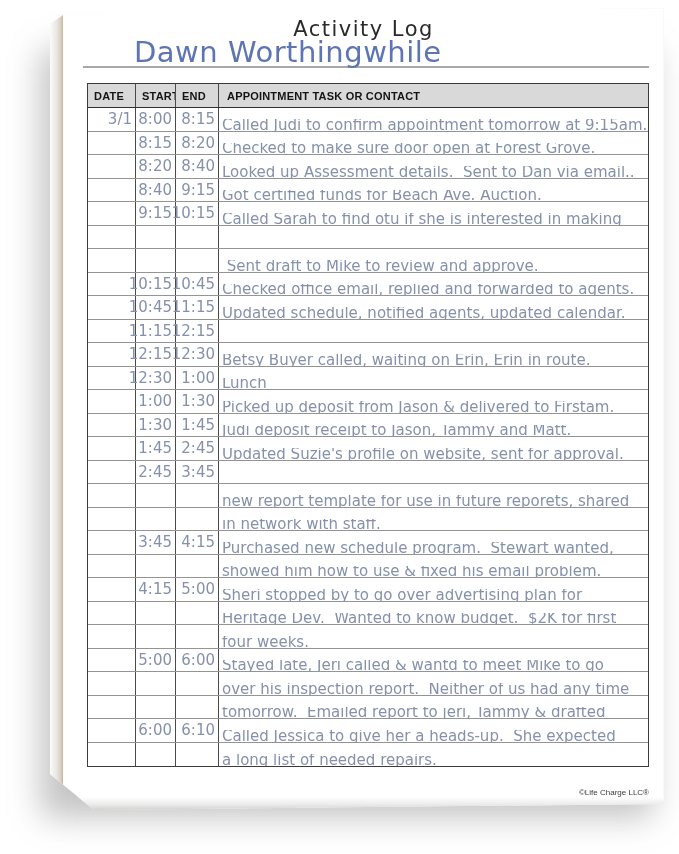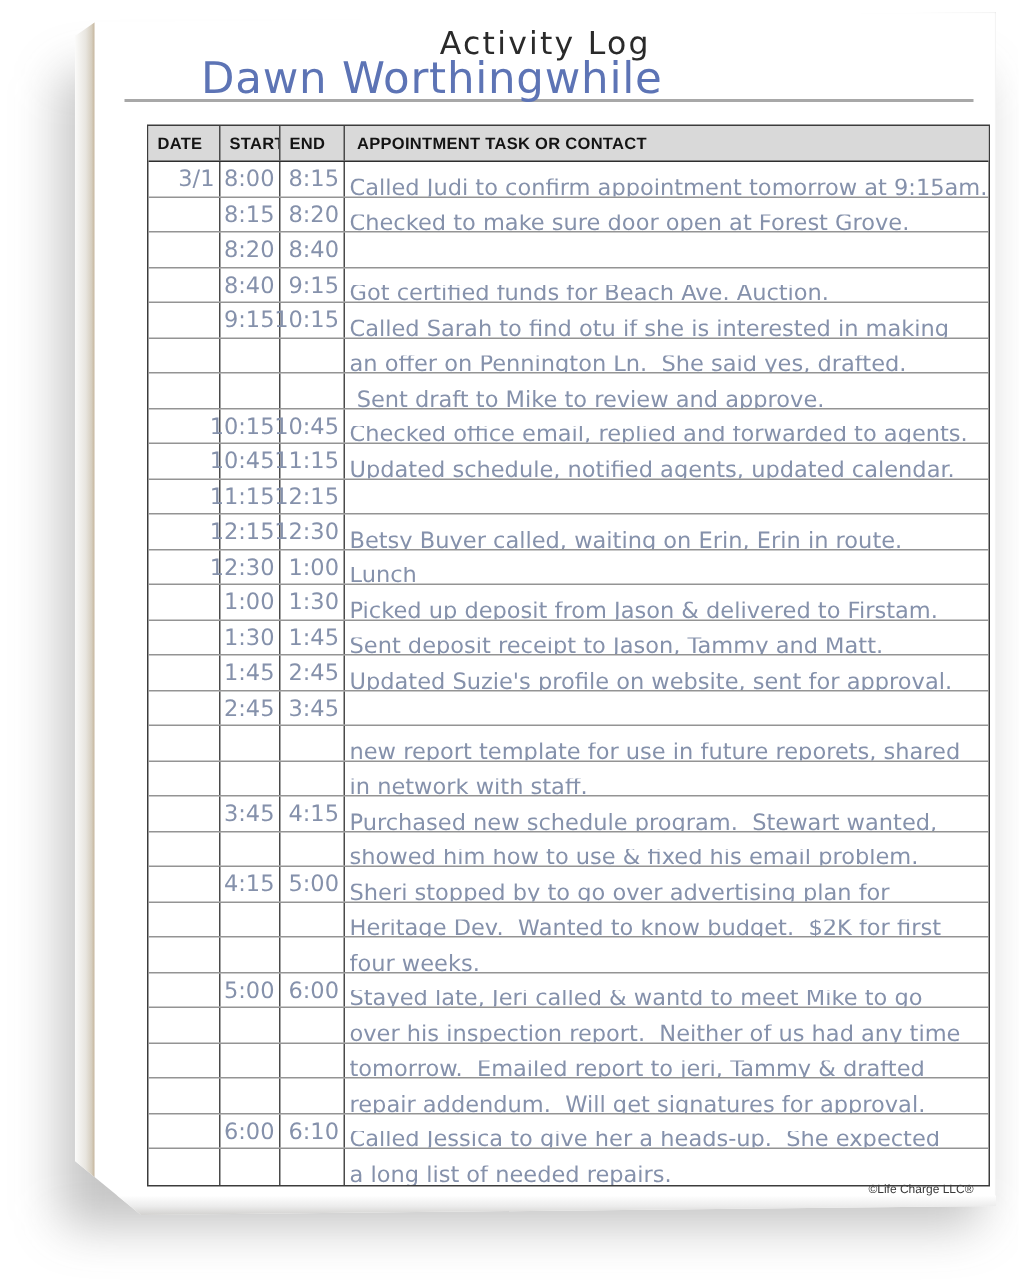--- a/index.html
+++ b/index.html
@@ -45,21 +45,21 @@
   .name-line{
     position:absolute; left:20px; top:36px; width:566px; height:24px;
     border-bottom:2px solid #a8a8a8;
   }
   .name{
     position:absolute; left:17px; bottom:-3px;
     font-size:29px; letter-spacing:0.5px; color:var(--name-ink); white-space:nowrap;margin-left:34px;
   }
 
   .log-table{
-    position:absolute; left:35px; top:75px; width:562px;
+    position:absolute; left:24px; top:75px; width:562px;
     border:1.6px solid var(--table-border); background:#fff;
   }
   .log-header{
     display:grid; grid-template-columns:48px 40px 43px 1fr; height:24px;
     background:var(--header-bg); border-bottom:1.6px solid #2f2f2f;
   }
   .hcell{
     font-family:"Liberation Sans", sans-serif; font-weight:bold; font-size:11px;
     color:#141414; letter-spacing:0.2px; display:flex; align-items:center;
     padding-left:6px; border-right:1.3px solid var(--grid-vertical); overflow:hidden; white-space:nowrap;
@@ -115,38 +115,38 @@
             <div class="log-row">
     <div class="cell c-date"></div>
     <div class="cell c-start">8:15</div>
     <div class="cell c-end">8:20</div>
     <div class="cell c-task">Checked to make sure door open at Forest Grove.</div>
   </div>
             <div class="log-row">
     <div class="cell c-date"></div>
     <div class="cell c-start">8:20</div>
     <div class="cell c-end">8:40</div>
+    <div class="cell c-task">Looked up Assessment details.  Sent to Dan via email..</div>
   </div>
             <div class="log-row">
     <div class="cell c-date"></div>
     <div class="cell c-start">8:40</div>
     <div class="cell c-end">9:15</div>
     <div class="cell c-task">Got certified funds for Beach Ave. Auction.</div>
   </div>
             <div class="log-row">
     <div class="cell c-date"></div>
     <div class="cell c-start">9:15</div>
     <div class="cell c-end">10:15</div>
     <div class="cell c-task">Called Sarah to find otu if she is interested in making</div>
   </div>
             <div class="log-row">
     <div class="cell c-date"></div>
     <div class="cell c-start"></div>
     <div class="cell c-end"></div>
-    <div class="cell c-task">an offer on Pennington Ln.  She said yes, drafted.</div>
   </div>
             <div class="log-row">
     <div class="cell c-date"></div>
     <div class="cell c-start"></div>
     <div class="cell c-end"></div>
     <div class="cell c-task"> Sent draft to Mike to review and approve.</div>
   </div>
             <div class="log-row">
     <div class="cell c-date"></div>
     <div class="cell c-start">10:15</div>
@@ -179,21 +179,21 @@
             <div class="log-row">
     <div class="cell c-date"></div>
     <div class="cell c-start">1:00</div>
     <div class="cell c-end">1:30</div>
     <div class="cell c-task">Picked up deposit from Jason &amp; delivered to Firstam.</div>
   </div>
             <div class="log-row">
     <div class="cell c-date"></div>
     <div class="cell c-start">1:30</div>
     <div class="cell c-end">1:45</div>
-    <div class="cell c-task">Sent deposit receipt to Jason, Tammy and Matt.</div>
+    <div class="cell c-task">Judi deposit receipt to Jason, Tammy and Matt.</div>
   </div>
             <div class="log-row">
     <div class="cell c-date"></div>
     <div class="cell c-start">1:45</div>
     <div class="cell c-end">2:45</div>
     <div class="cell c-task">Updated Suzie's profile on website, sent for approval.</div>
   </div>
             <div class="log-row">
     <div class="cell c-date"></div>
     <div class="cell c-start">2:45</div>
@@ -251,26 +251,20 @@
     <div class="cell c-date"></div>
     <div class="cell c-start"></div>
     <div class="cell c-end"></div>
     <div class="cell c-task">over his inspection report.  Neither of us had any time</div>
   </div>
             <div class="log-row">
     <div class="cell c-date"></div>
     <div class="cell c-start"></div>
     <div class="cell c-end"></div>
     <div class="cell c-task">tomorrow.  Emailed report to jeri, Tammy &amp; drafted</div>
-  </div>
-            <div class="log-row">
-    <div class="cell c-date"></div>
-    <div class="cell c-start"></div>
-    <div class="cell c-end"></div>
-    <div class="cell c-task">repair addendum.  Will get signatures for approval.</div>
   </div>
             <div class="log-row">
     <div class="cell c-date"></div>
     <div class="cell c-start">6:00</div>
     <div class="cell c-end">6:10</div>
     <div class="cell c-task">Called Jessica to give her a heads-up.  She expected</div>
   </div>
             <div class="log-row">
     <div class="cell c-date"></div>
     <div class="cell c-start"></div>

